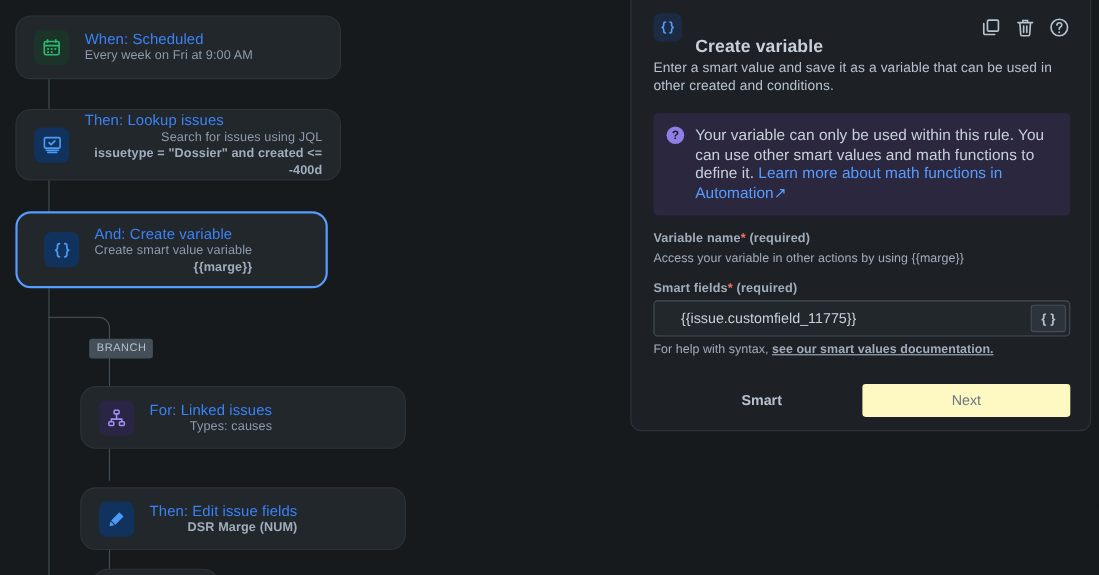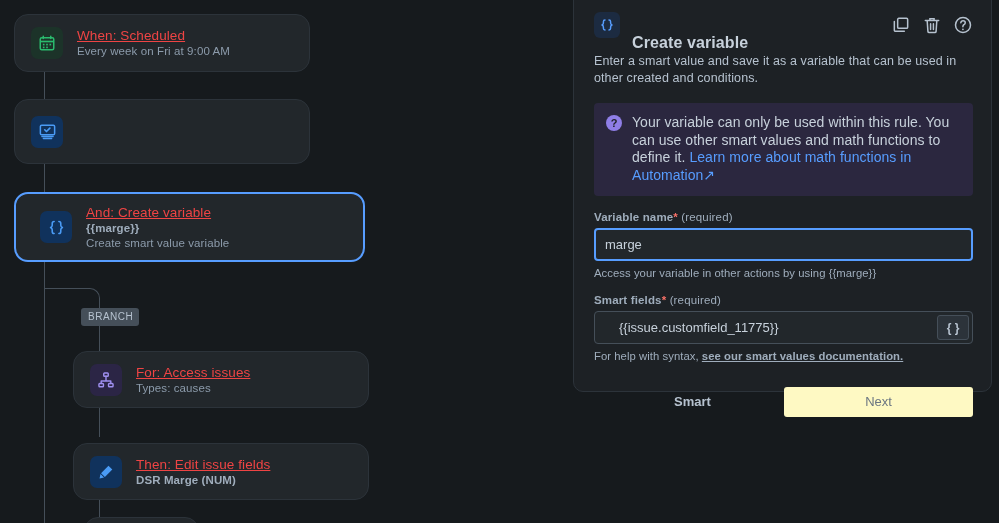--- a/index.html
+++ b/index.html
@@ -39,26 +39,25 @@
   }
   .card-icon {
     width: 32px; height: 32px;
     border-radius: 7px;
     flex: 0 0 32px;
     display: flex; align-items: center; justify-content: center;
     margin-right: 14px;
   }
   .card-text { display: flex; flex-direction: column; justify-content: center; }
   .card-title {
-    font-size: 13.5px; color: #ef4444; line-height: 17px;
+    font-size: 13.5px; color: #3b82f6; line-height: 17px;
     letter-spacing: .1px;
-    text-decoration: underline;
   }
   .card-sub {
-    font-size: 11.5px; color: #8c9bab; line-height: 15px; letter-spacing: .1px;
+    font-size: 11.5px; color: #8c9bab; line-height: 15px; letter-spacing: .1px; text-align: right;
   }
   .card-sub.bold { font-weight: bold; color: #9fadbc; }
 
   .branch-pill {
     position: absolute;
     background: #454f59;
     color: #b6c2cf;
     font-size: 10px;
     letter-spacing: .5px;
     padding: 3px 6px 3px 7px;
@@ -119,21 +118,21 @@
     flex: 0 0 16px; margin-top: 1px;
   }
   .info-text { font-size: 14px; color: #c7d1db; line-height: 17.5px; letter-spacing: .05px; }
   .info-text a { color: #579dff; text-decoration: none; }
 
   .field-label {
     font-size: 11.5px; font-weight: bold; color: #9fadbc;
     margin-top: 15px; letter-spacing: .15px;
   }
   .req-star { color: #f87168; font-weight: bold; }
-  .field-label .req-note { font-weight: normal; color: #9fadbc; }
+  .field-label .req-note { font-weight: bold; color: #9fadbc; }
 
   .input-wrap { position: relative; margin-top: 5px; }
   .text-input {
     width: 100%; height: 33px;
     background: #22272b;
     border: 2px solid #579dff;
     border-radius: 4px;
     color: #c7d1db;
     font-size: 13px;
     font-family: "Liberation Sans", sans-serif;
@@ -218,47 +217,52 @@
     </div>
 
     <div class="card" style="left:14px; top:99px; width:296px; height:65px;">
       <div class="card-icon" style="background:#10325c;">
         <svg width="19" height="19" viewBox="0 0 24 24" fill="none" stroke="#4a9bf5" stroke-width="1.9">
           <rect x="3" y="4" width="18" height="12" rx="1.6"></rect>
           <path d="M8.5 9.8l2.2 2.2 4.3-4.3" stroke-width="2.1" stroke-linecap="round" stroke-linejoin="round"></path>
           <path d="M5 18.4h14M6.8 20.8h10.4" stroke-linecap="round"></path>
         </svg>
       </div>
-    </div>
-
-    <div class="card selected" style="left:14px; top:192px; width:351px; height:70px;padding-left:24px;">
+      <div class="card-text">
+        <div class="card-title">Then: Lookup issues</div>
+        <div class="card-sub">Search for issues using JQL</div>
+        <div class="card-sub bold">issuetype = "Dossier" and created &lt;= -400d</div>
+      </div>
+    </div>
+
+    <div class="card selected" style="left:14px; top:192px; width:284px; height:70px;padding-left:24px;">
       <div class="card-icon" style="background:#10325c;">
         <svg width="19" height="19" viewBox="0 0 24 24" fill="none" stroke="#4a9bf5" stroke-width="2" stroke-linecap="round" stroke-linejoin="round">
           <path d="M9 4.5c-2 0-2.4 1-2.4 2.6v2c0 1.6-.9 2.4-2.1 2.9 1.2.5 2.1 1.3 2.1 2.9v2c0 1.6.4 2.6 2.4 2.6"></path>
           <path d="M15 4.5c2 0 2.4 1 2.4 2.6v2c0 1.6.9 2.4 2.1 2.9-1.2.5-2.1 1.3-2.1 2.9v2c0 1.6-.4 2.6-2.4 2.6"></path>
         </svg>
       </div>
       <div class="card-text">
         <div class="card-title">And: Create variable</div>
+        <div class="card-sub">Create smart value variable</div>
         <div class="card-sub bold">{{marge}}</div>
-        <div class="card-sub">Create smart value variable</div>
       </div>
     </div>
 
     <div class="card" style="left:73px; top:351px; width:296px; height:57px;">
       <div class="card-icon" style="background:#2b2545;">
         <svg width="18" height="18" viewBox="0 0 24 24" fill="none" stroke="#9f8fef" stroke-width="1.9">
           <rect x="9" y="2.6" width="6" height="4.4" rx="1.1"></rect>
           <rect x="2.6" y="16.6" width="6" height="4.4" rx="1.1"></rect>
           <rect x="15.4" y="16.6" width="6" height="4.4" rx="1.1"></rect>
           <path d="M12 7v3.6M5.6 16.6v-3.2h12.8v3.2M12 10.6v2.8" stroke-linecap="round" stroke-linejoin="round"></path>
         </svg>
       </div>
       <div class="card-text">
-        <div class="card-title">For: Access issues</div>
+        <div class="card-title">For: Linked issues</div>
         <div class="card-sub">Types: causes</div>
       </div>
     </div>
 
     <div class="card" style="left:73px; top:443px; width:296px; height:57px;">
       <div class="card-icon" style="background:#10325c;">
         <svg width="18" height="18" viewBox="0 0 24 24" fill="#4a9bf5">
           <path d="M15.3 3.6l5.1 5.1-9.9 9.9-5.1-5.1 9.9-9.9z"></path>
           <path d="M4.6 14.6l4.8 4.8-6 1.2 1.2-6z"></path>
         </svg>
@@ -312,23 +316,20 @@
       <div class="panel-desc">Enter a smart value and save it as a variable that can be used in other created and conditions.</div>
 
       <div class="info-banner">
         <div class="info-icon">?</div>
         <div class="info-text"><span>Your variable can only be used within this rule. You can use other smart values and math functions to define it. </span><a href="#">Learn more about math functions in Automation</a><span style="color:#579dff;">↗</span></div>
       </div>
 
       <div class="field-label"><span>Variable name</span><span class="req-star">*</span>
         <span class="req-note">(required)</span>
       </div>
-      <div class="input-wrap">
-        <input class="text-input" type="text" value="marge" style="">
-      </div>
       <div class="field-hint">Access your variable in other actions by using {{marge}}</div>
 
       <div class="field-label"><span>Smart fields</span><span class="req-star">*</span>
         <span class="req-note">(required)</span>
       </div>
       <div class="input-wrap">
         <input class="text-input plain" type="text" value="{{issue.customfield_11775}}" style="">
         <div class="sv-btn">{ }</div>
       </div>
       <div class="field-hint"><span>For help with syntax, </span><a href="#">see our smart values documentation.</a></div>

